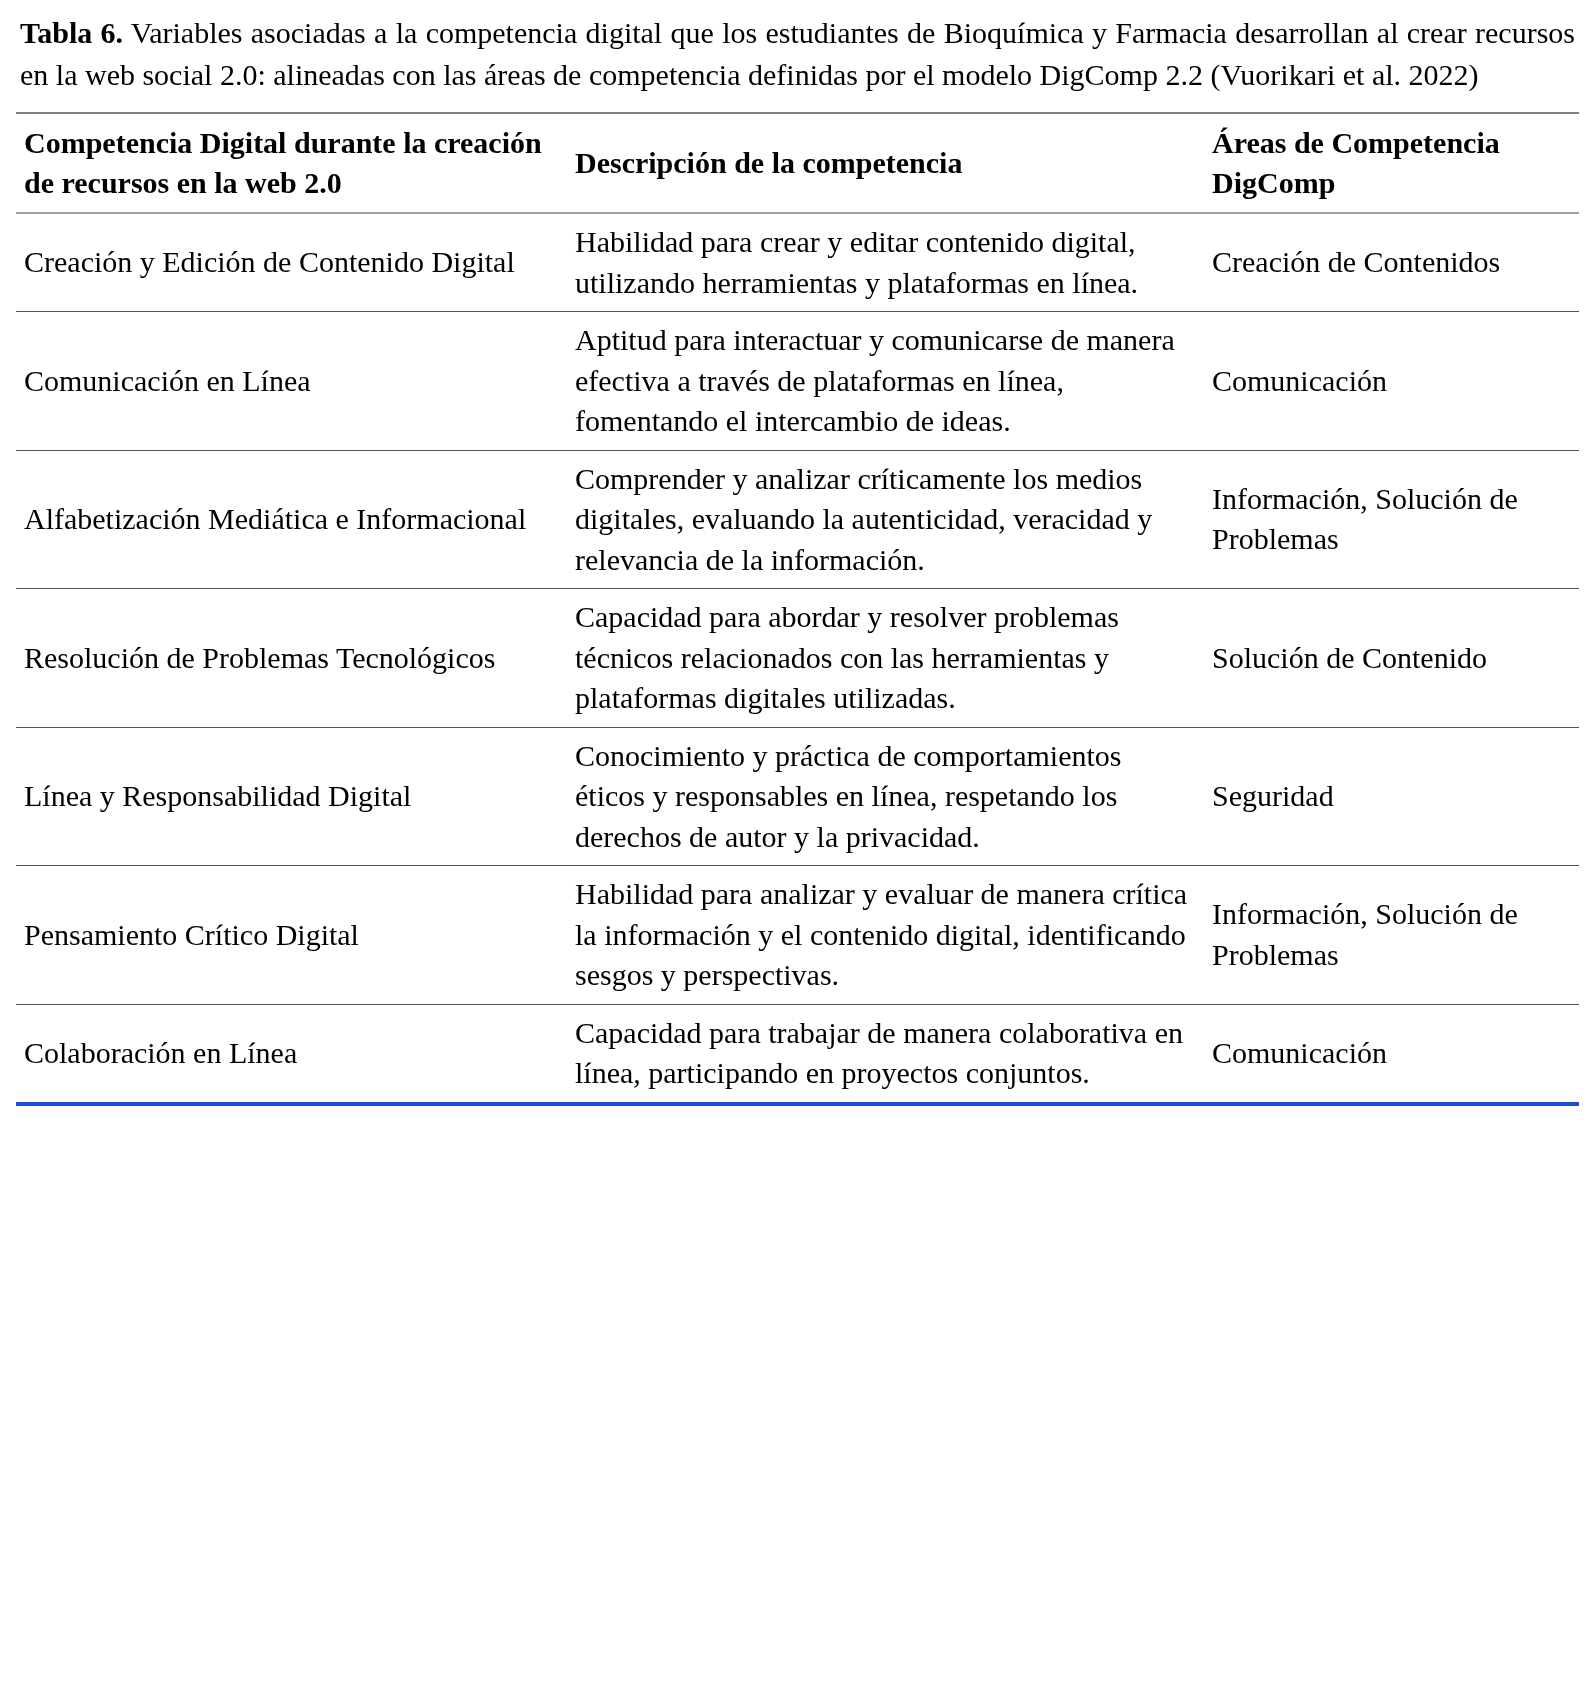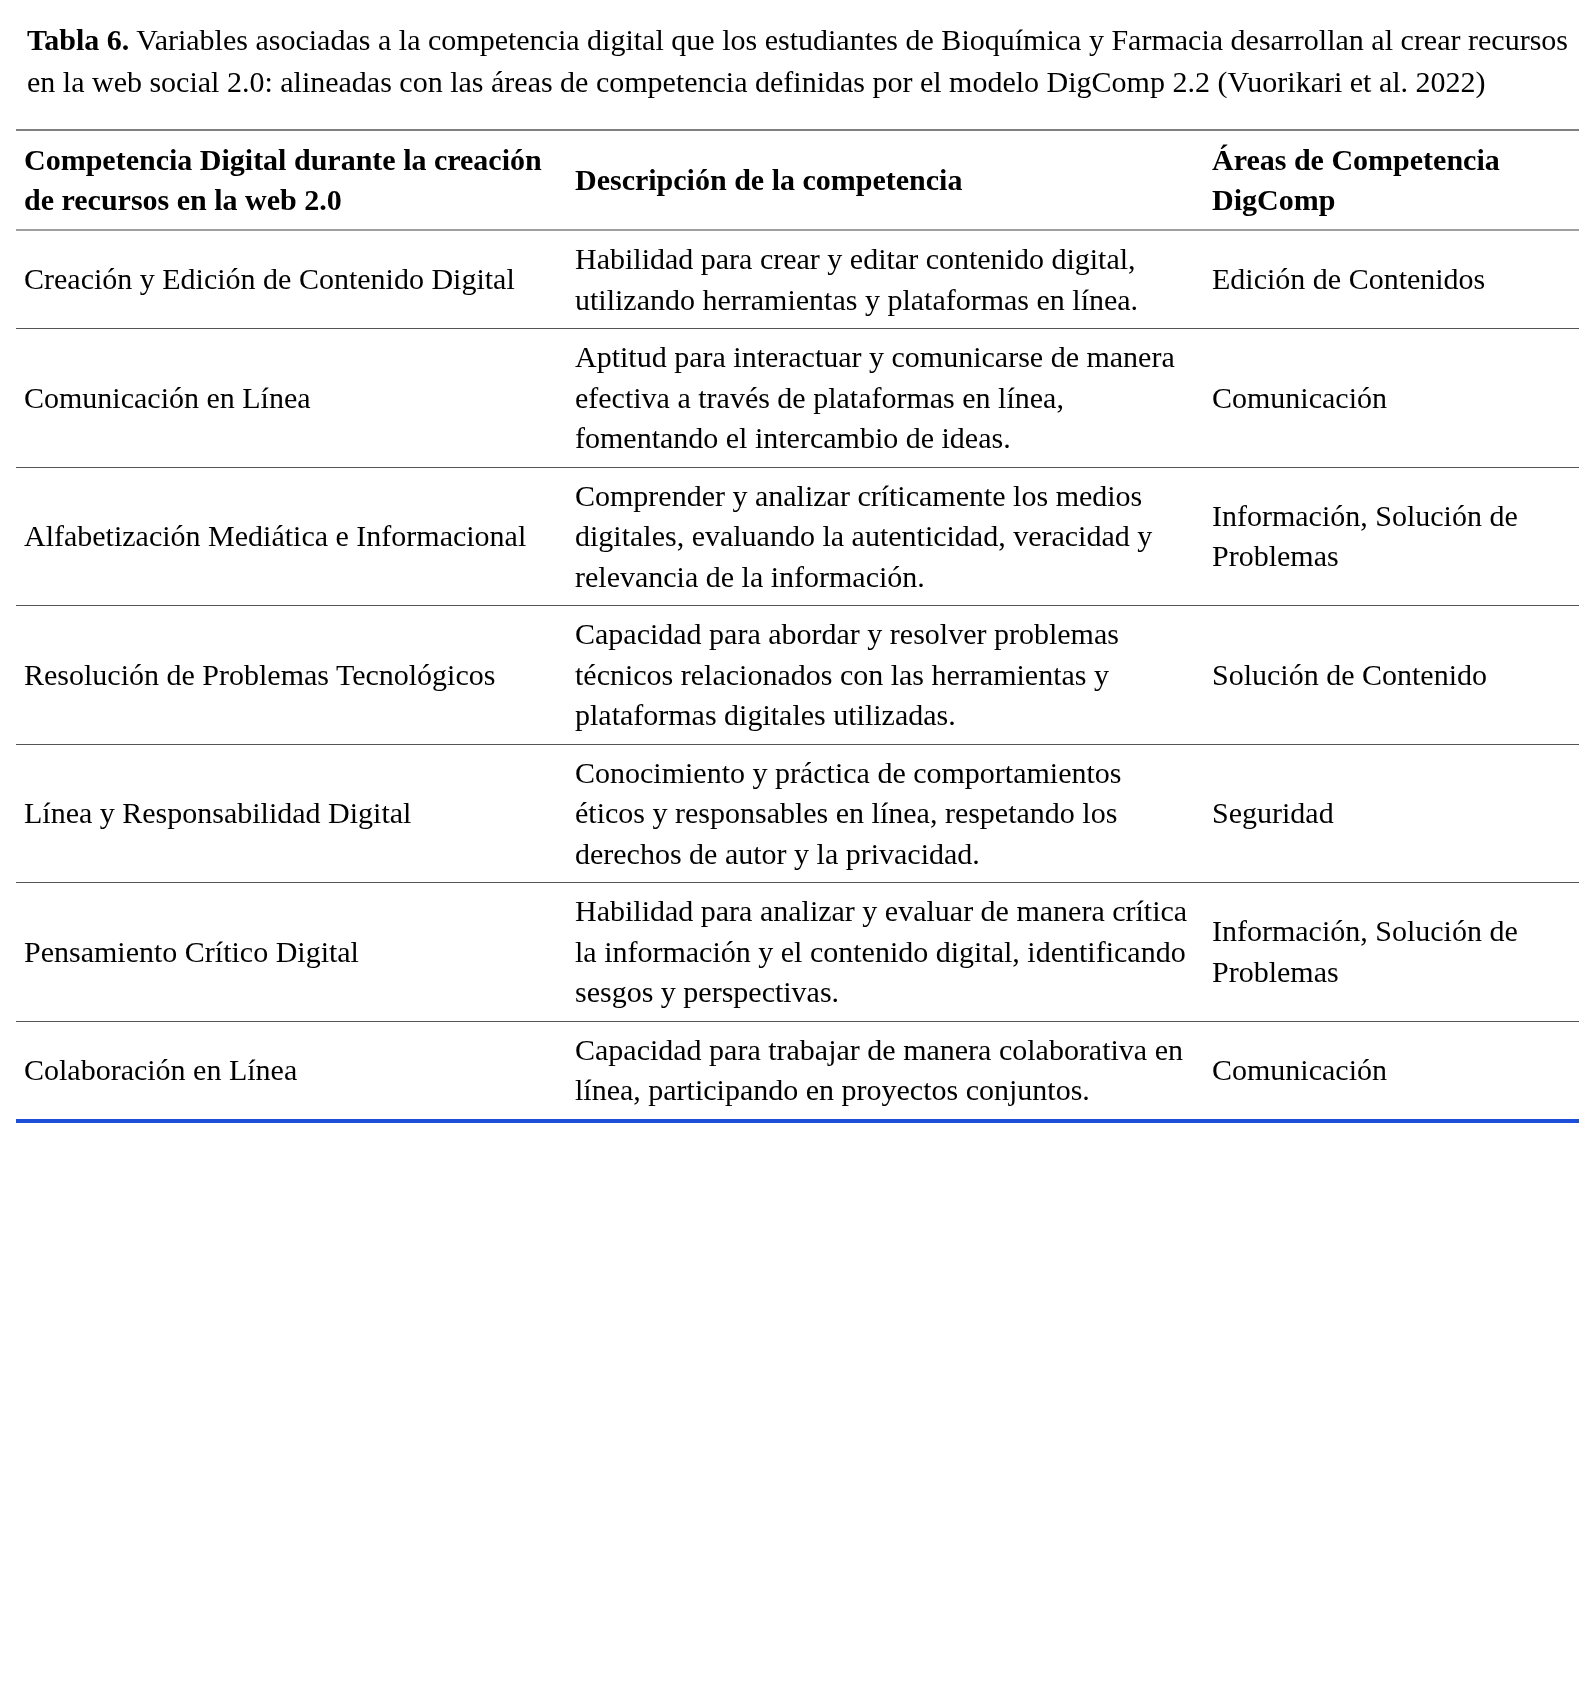--- a/index.html
+++ b/index.html
@@ -9,27 +9,27 @@
     position: relative;
     font-family: "Liberation Serif", "DejaVu Serif", serif;
     color: #000000;
     overflow: hidden;
   }
   .page { position: absolute; left: 16px; top: 8px; width: 1563px; }
   .caption {
     font-size: 30px;
     line-height: 42px;
     text-align: justify;
-    margin: 11px;
+    margin: 4px;
   }
   .caption .label { font-weight: bold; }
   table {
     width: 1563px;
     border-collapse: collapse;
-    margin-top: 26px;
+    margin-top: 16px;
     font-size: 30px;
     line-height: 40.5px;
     table-layout: fixed;
   }
   col.c1 { width: 551px; }
   col.c2 { width: 637px; }
   col.c3 { width: 375px; }
   thead tr { border-top: 2px solid #808080; border-bottom: 2px solid #a0a0a0; }
   th {
     font-weight: bold;
@@ -61,21 +61,21 @@
       <tr>
         <th>Competencia Digital durante la creación de recursos en la web 2.0</th>
         <th>Descripción de la competencia</th>
         <th>Áreas de Competencia DigComp</th>
       </tr>
     </thead>
     <tbody>
       <tr>
         <td>Creación y Edición de Contenido Digital</td>
         <td>Habilidad para crear y editar contenido digital, utilizando herramientas y plataformas en línea.</td>
-        <td>Edición de Contenidos</td>
+        <td>Creación de Contenidos</td>
       </tr>
       <tr>
         <td>Comunicación en Línea</td>
         <td>Aptitud para interactuar y comunicarse de manera efectiva a través de plataformas en línea, fomentando el intercambio de ideas.</td>
         <td>Comunicación</td>
       </tr>
       <tr>
         <td>Alfabetización Mediática e Informacional</td>
         <td>Comprender y analizar críticamente los medios digitales, evaluando la autenticidad, veracidad y relevancia de la información.</td>
         <td>Información, Solución de Problemas</td>

